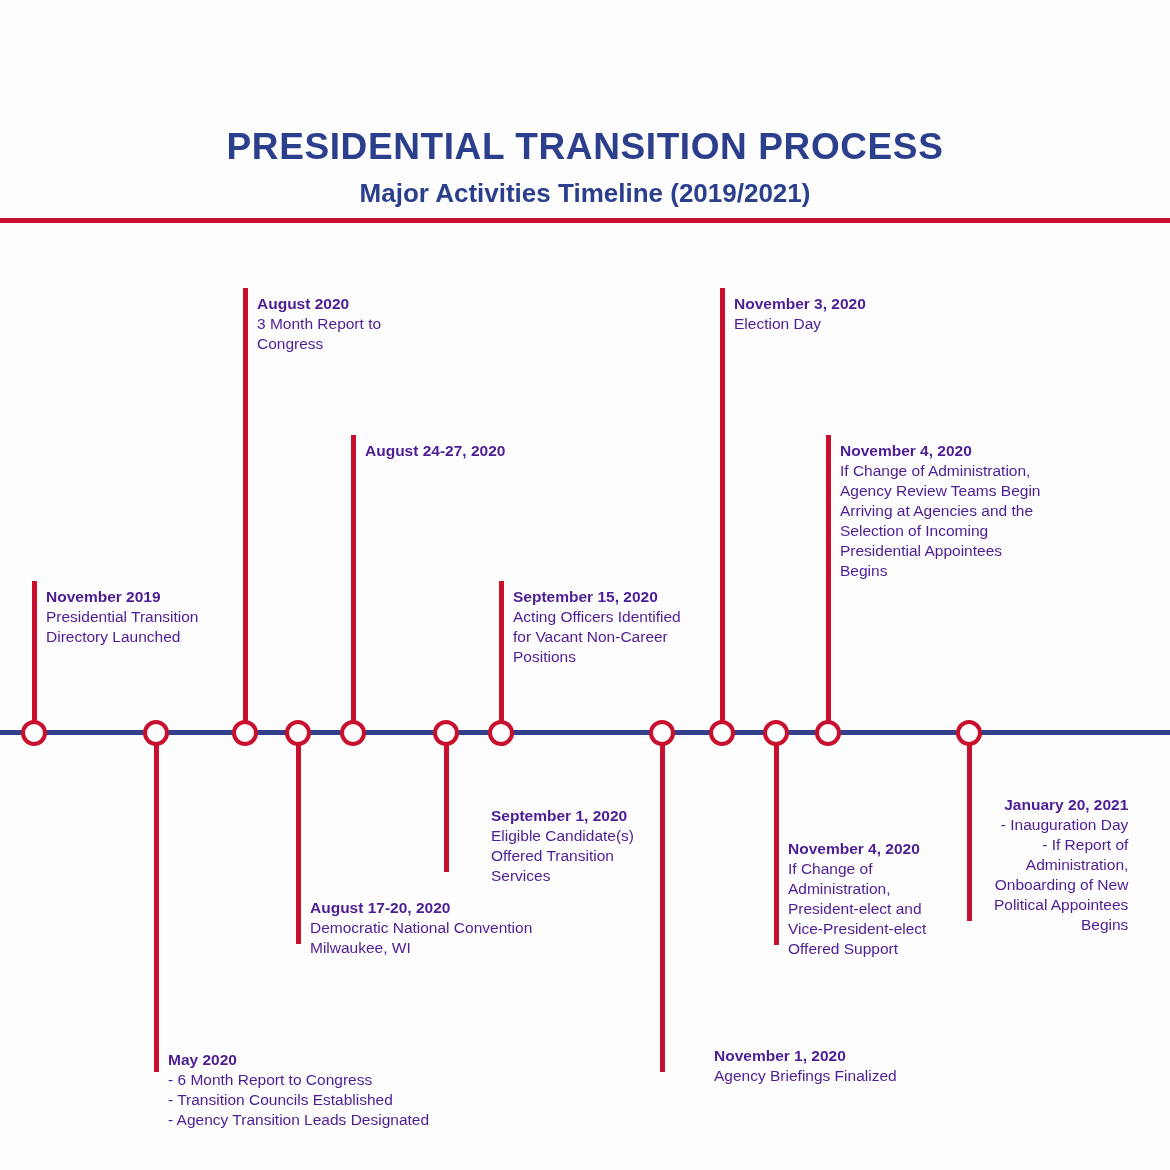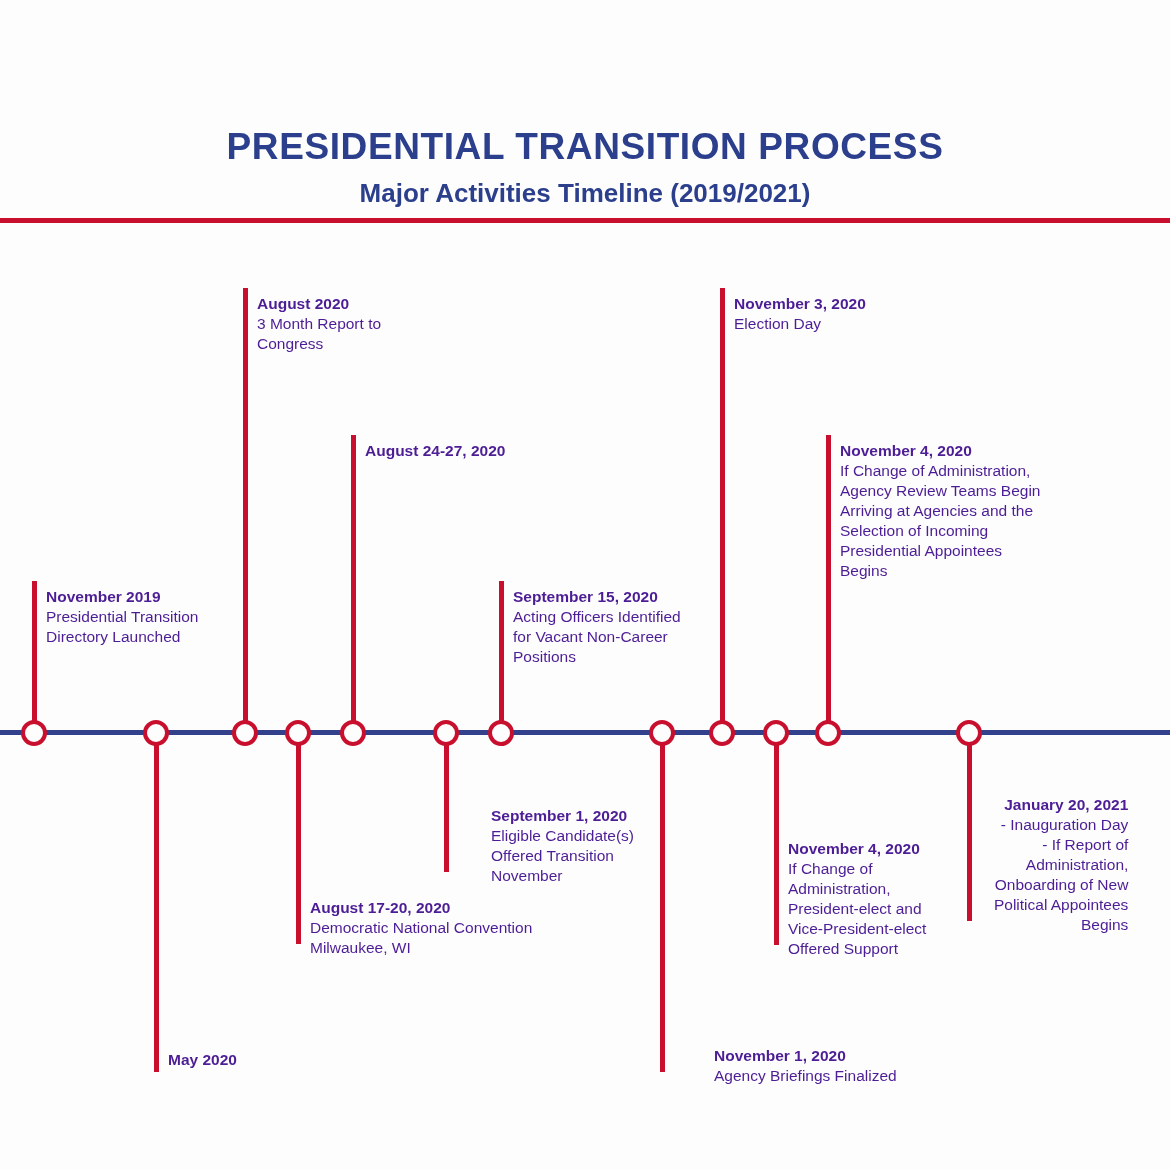--- a/index.html
+++ b/index.html
@@ -144,20 +144,25 @@
   <div id="events">
       <div class="event" style="left: 46px; top: 587px;">
         <span class="date">November 2019</span>
         <span class="desc">
           <span class="line">Presidential Transition</span>
           <span class="line">Directory Launched</span>
         </span>
       </div>
       <div class="event" style="left: 168px; top: 1006px; margin-top: 44px;">
         <span class="date">May 2020</span>
+        <span class="desc">
+          <span class="line">- 6 Month Report to Congress</span>
+          <span class="line">- Transition Councils Established</span>
+          <span class="line">- Agency Transition Leads Designated</span>
+        </span>
       </div>
       <div class="event" style="left: 257px; top: 294px;">
         <span class="date">August 2020</span>
         <span class="desc">
           <span class="line">3 Month Report to</span>
           <span class="line">Congress</span>
         </span>
       </div>
       <div class="event" style="left: 310px; top: 898px;">
         <span class="date">August 17-20, 2020</span>
@@ -167,21 +172,21 @@
         </span>
       </div>
       <div class="event" style="left: 365px; top: 441px;">
         <span class="date">August 24-27, 2020</span>
       </div>
       <div class="event" style="left: 458px; top: 806px; margin-left: 33px;">
         <span class="date">September 1, 2020</span>
         <span class="desc">
           <span class="line">Eligible Candidate(s)</span>
           <span class="line">Offered Transition</span>
-          <span class="line">November</span>
+          <span class="line">Services</span>
         </span>
       </div>
       <div class="event" style="left: 513px; top: 587px;">
         <span class="date">September 15, 2020</span>
         <span class="desc">
           <span class="line">Acting Officers Identified</span>
           <span class="line">for Vacant Non-Career</span>
           <span class="line">Positions</span>
         </span>
       </div>

